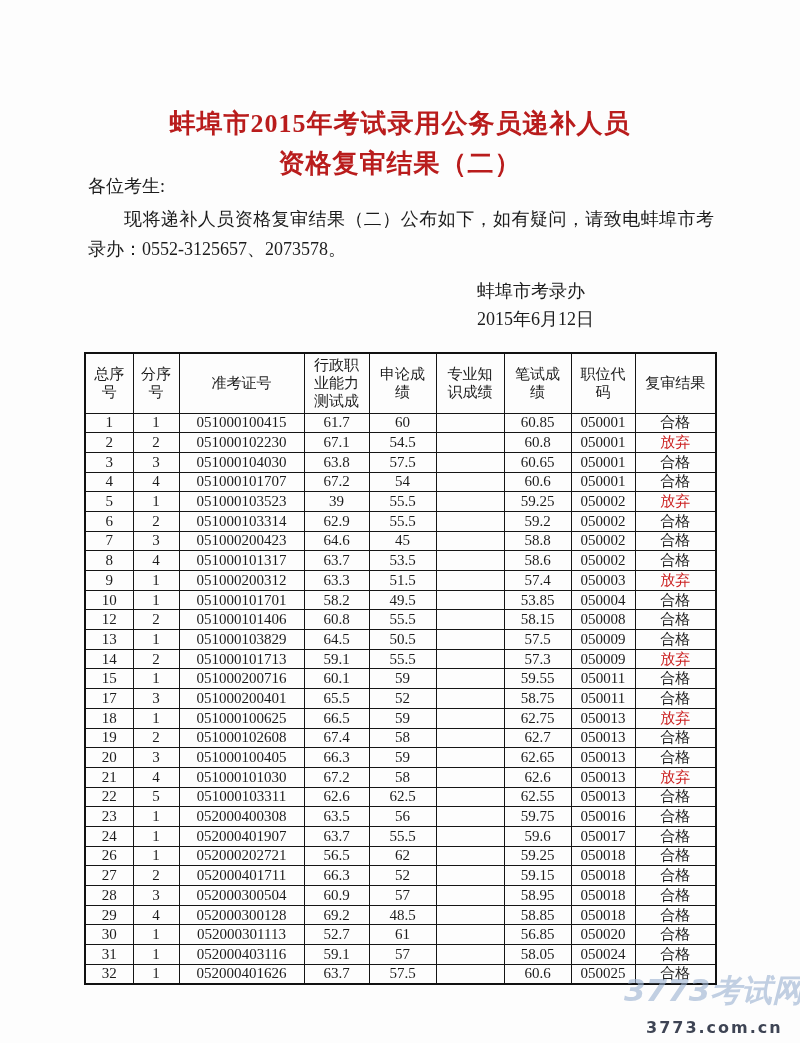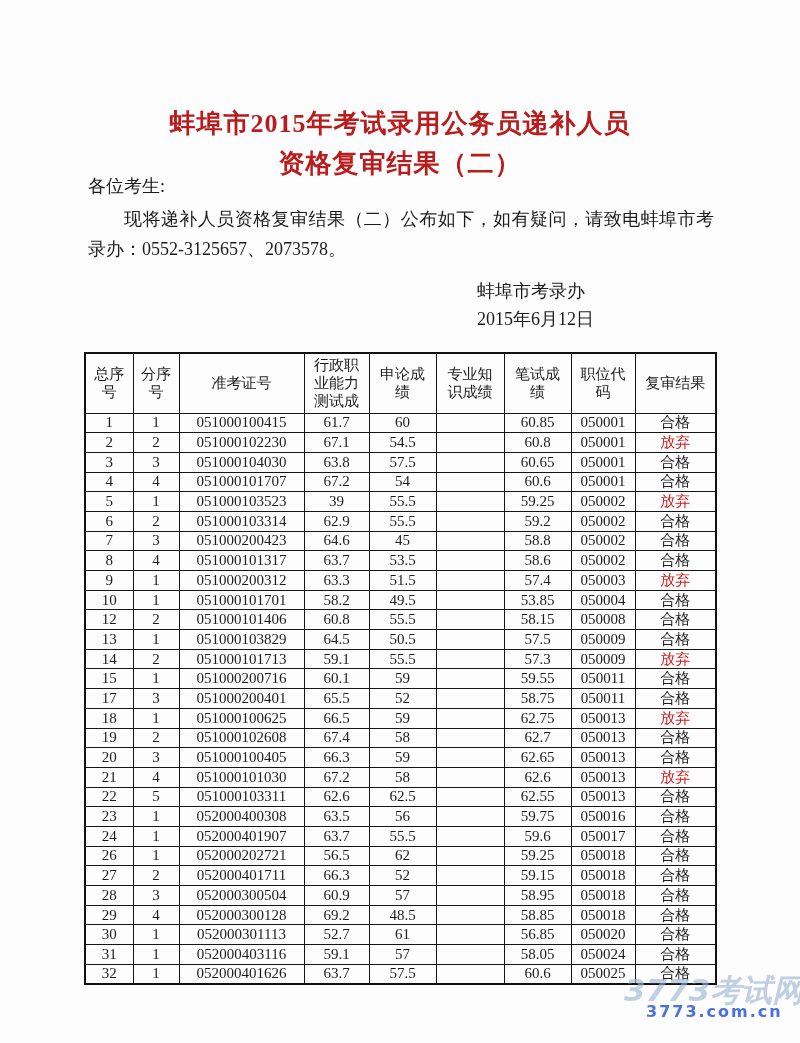--- a/index.html
+++ b/index.html
@@ -473,13 +473,13 @@
         <td>57.5</td>
         <td></td>
         <td>60.6</td>
         <td>050025</td>
         <td>合格</td>
       </tr>
     </tbody>
 </table>
 
 <div class="watermark-name" style="color: rgb(157, 179, 210);">3773考试网</div>
-<div class="watermark-url" style="color: #1d4ed8;">3773.com.cn</div>
+<div class="watermark-url" style="color: #0f172a; margin-top: 16px;">3773.com.cn</div>
 
 </body></html>

